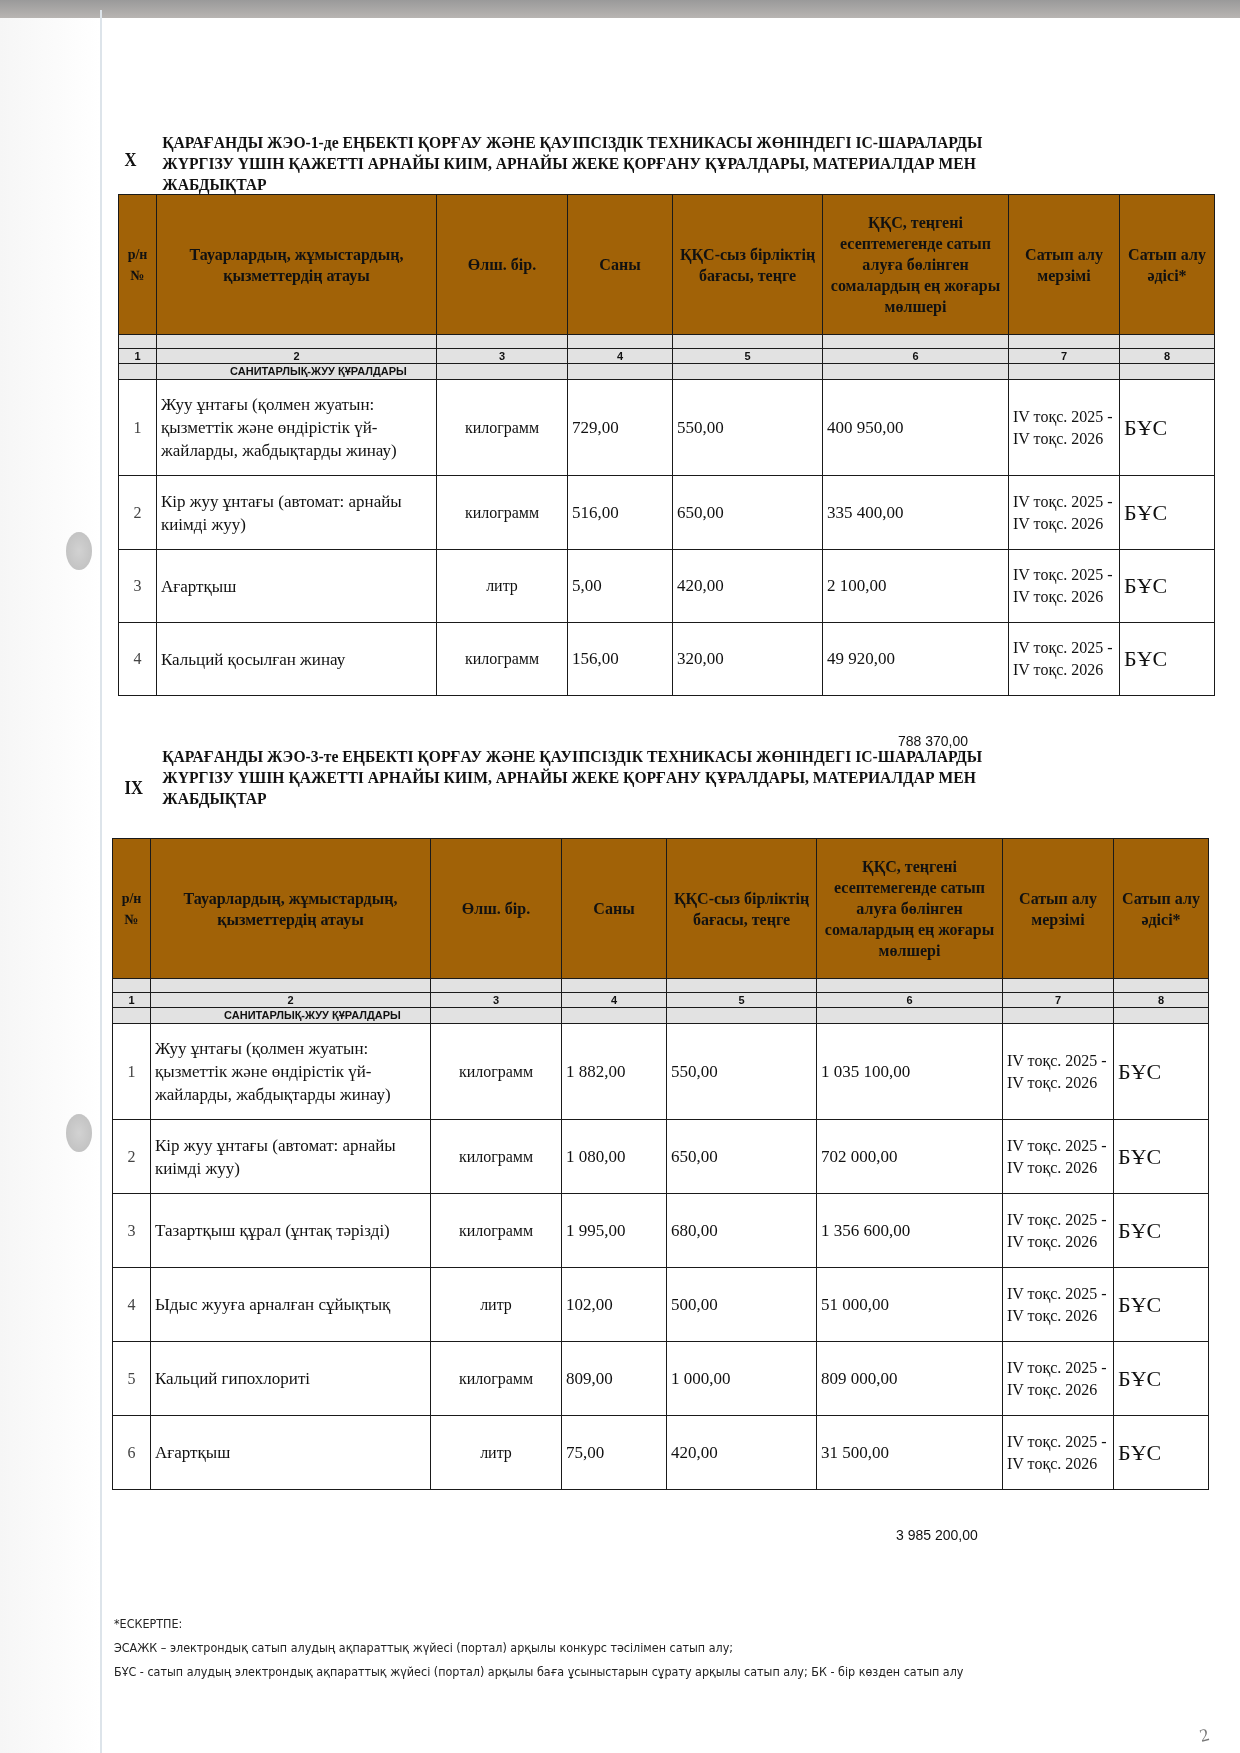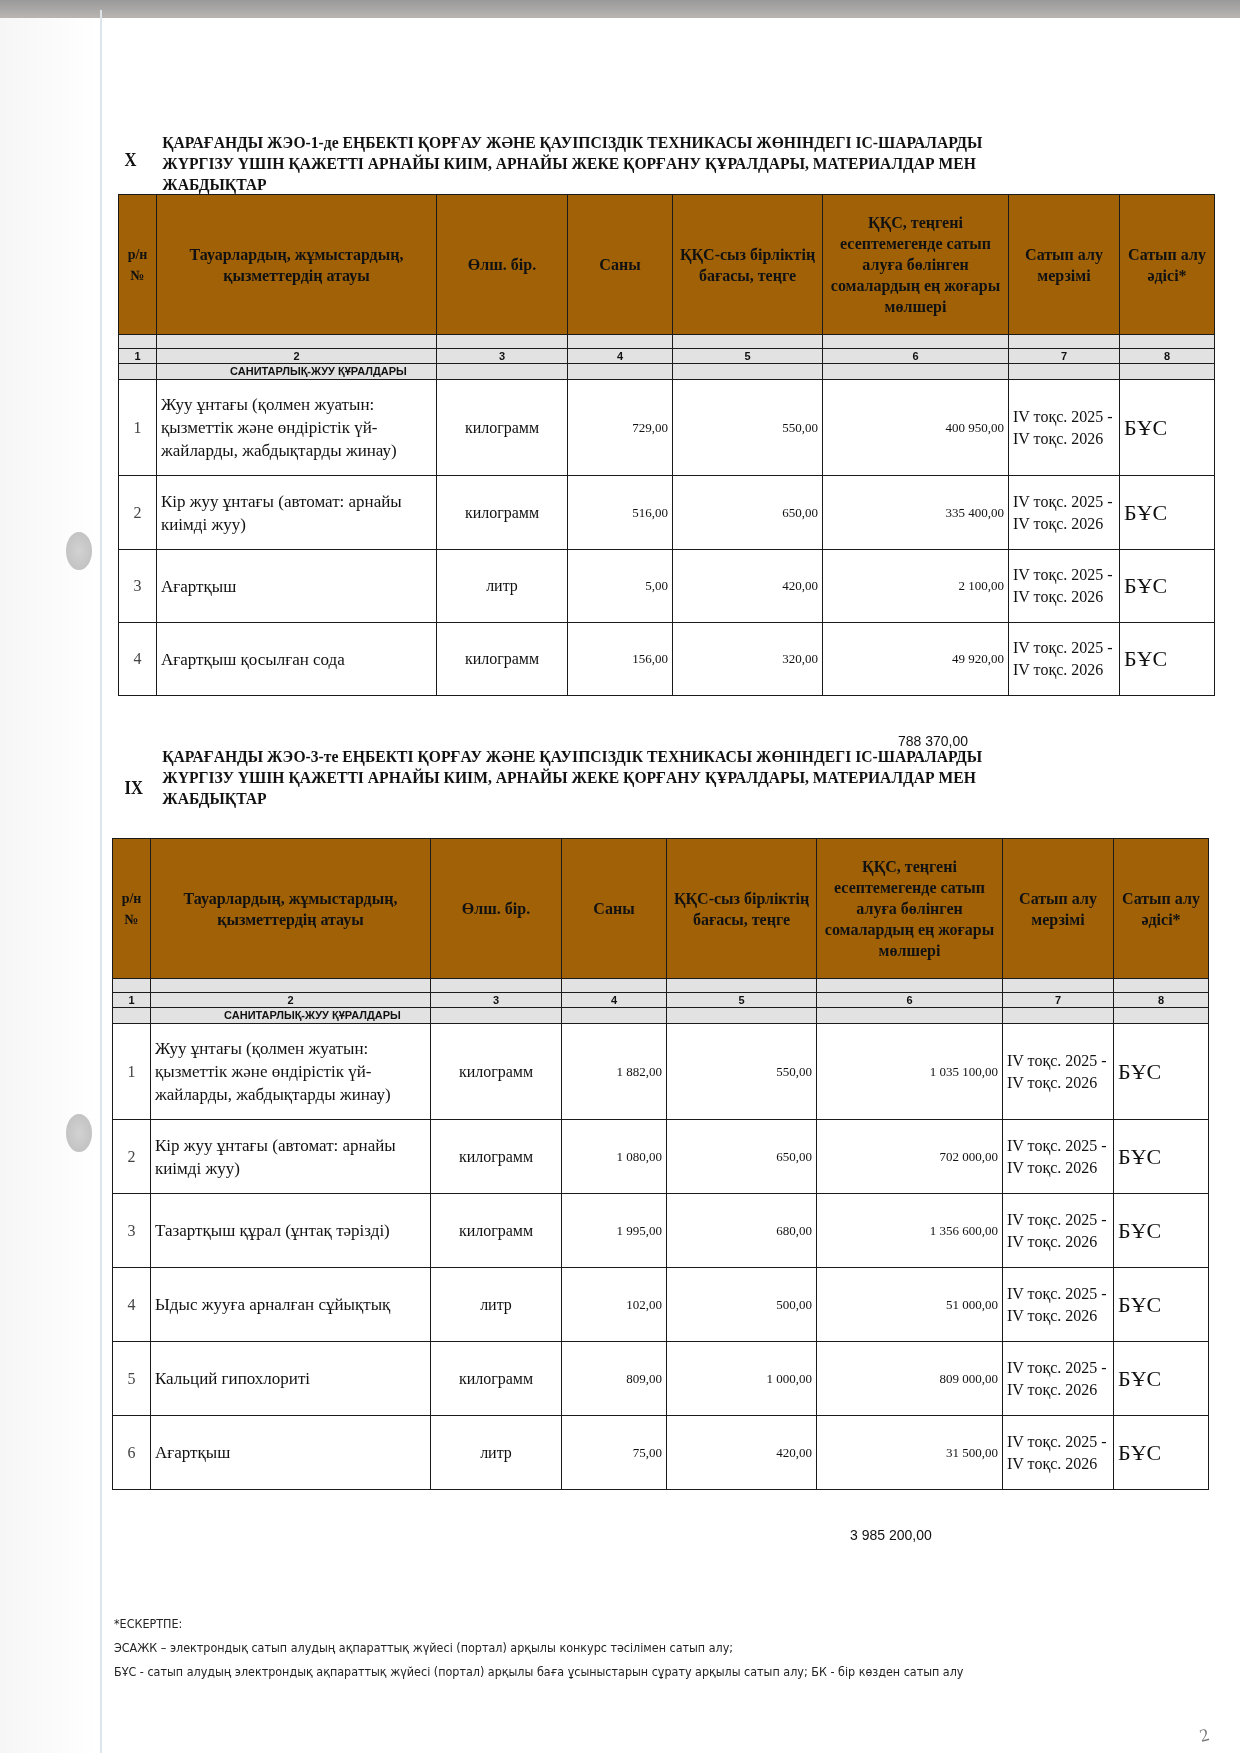--- a/index.html
+++ b/index.html
@@ -23,21 +23,21 @@
   th.hdr { font-weight: bold; font-size: 16px; line-height: 21px; text-align: center; background: #a16207; }
   tr.shade td { background: #e2e2e2; height: 13px; }
   tr.num td { background: #e2e2e2; font-family: "Liberation Sans", sans-serif; font-size: 11px;
     font-weight: bold; text-align: center; height: 14px; line-height: 14px; }
   tr.cat td { background: #e2e2e2; font-family: "Liberation Sans", sans-serif; font-size: 11px;
     font-weight: bold; height: 15px; line-height: 15px; padding-left: 48px; }
   tr.cat td.catname { text-align: center; }
   td.idx { text-align: center; font-size: 16px; color: #444; }
   td.name { font-size: 17px; line-height: 23px; text-align: left; }
   td.unit { font-size: 16px; text-align: center; }
-  td.numr { font-size: 13px; text-align: right; padding-right: 8px; }
+  td.numr { font-size: 17px; padding-right: 8px; }
   td.period { font-size: 16px; text-align: left; line-height: 22px; }
   td.method { font-size: 22px; text-align: left; }
   .total { position: absolute; font-family: "Liberation Sans", sans-serif; font-size: 14px; margin-top: 7px; }
   .notes { position: absolute; left: 114px; top: 1612px; width: 1000px;
     font-family: "DejaVu Sans", sans-serif; font-size: 13px; line-height: 24px; color: #222;
     transform: scaleX(0.86); transform-origin: left top; }
   .page-mark { position: absolute; left: 1200px; top: 1725px; font-size: 18px; color: #777; transform: rotate(-15deg); }
 </style>
 </head>
 <body>
@@ -134,21 +134,21 @@
     <td class="name">Ағартқыш</td>
     <td class="unit">литр</td>
     <td class="numr">5,00</td>
     <td class="numr">420,00</td>
     <td class="numr">2 100,00</td>
     <td class="period">IV тоқс. 2025 - IV тоқс. 2026</td>
     <td class="method">БҰС</td>
   </tr>
   <tr style="height:73px">
     <td class="idx">4</td>
-    <td class="name">Ағартқыш қосылған сода</td>
+    <td class="name">Кальций қосылған жинау</td>
     <td class="unit">килограмм</td>
     <td class="numr">156,00</td>
     <td class="numr">320,00</td>
     <td class="numr">49 920,00</td>
     <td class="period">IV тоқс. 2025 - IV тоқс. 2026</td>
     <td class="method">БҰС</td>
   </tr>
 </tbody>
   </table>
 <div class="total" style="left:898px; top:726px">788 370,00</div>
@@ -269,21 +269,21 @@
     <td class="name">Ағартқыш</td>
     <td class="unit">литр</td>
     <td class="numr">75,00</td>
     <td class="numr">420,00</td>
     <td class="numr">31 500,00</td>
     <td class="period">IV тоқс. 2025 - IV тоқс. 2026</td>
     <td class="method">БҰС</td>
   </tr>
 </tbody>
   </table>
-<div class="total" style="left:850px; top:1520px">3 985 200,00</div>
+<div class="total" style="left:896px; top:1520px">3 985 200,00</div>
 
 <div class="notes">
   <div>*ЕСКЕРТПЕ:</div>
   <div>ЭСАЖК – электрондық сатып алудың ақпараттық жүйесі (портал) арқылы конкурс тәсілімен сатып алу;</div>
   <div>БҰС - сатып алудың электрондық ақпараттық жүйесі (портал) арқылы баға ұсыныстарын сұрату арқылы сатып алу; БК - бір көзден сатып алу</div>
 </div>
 
 <div class="page-mark">2</div>
 
 </body></html>

